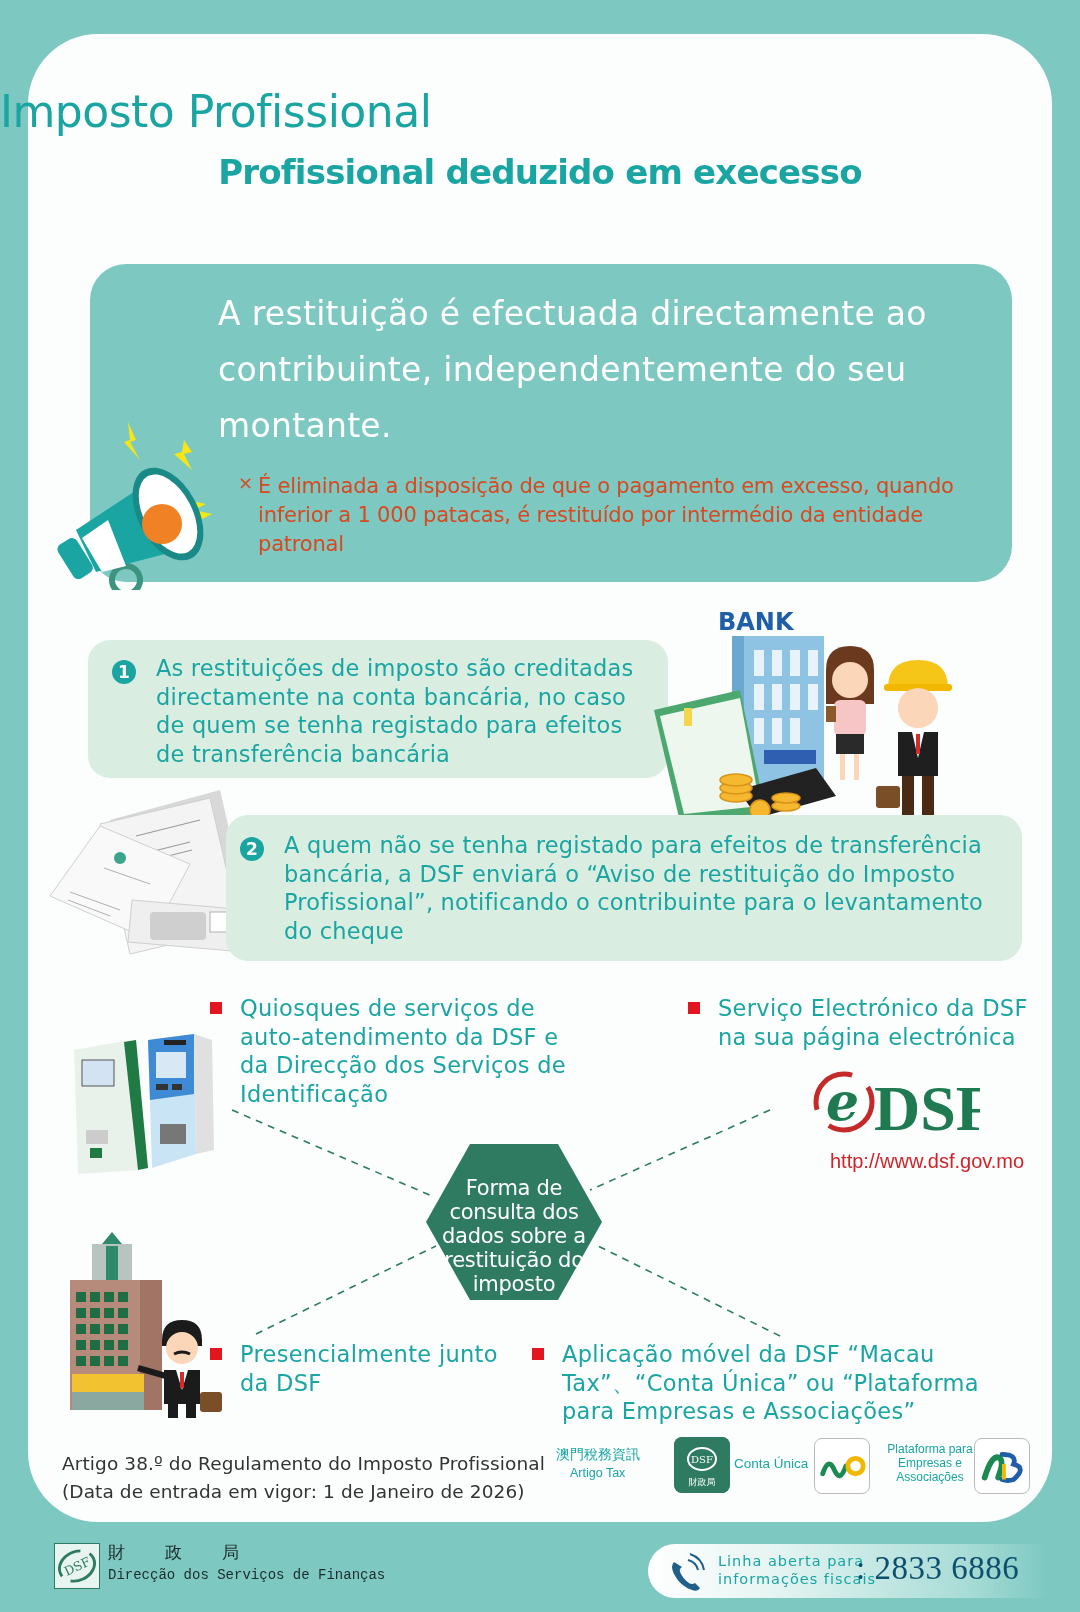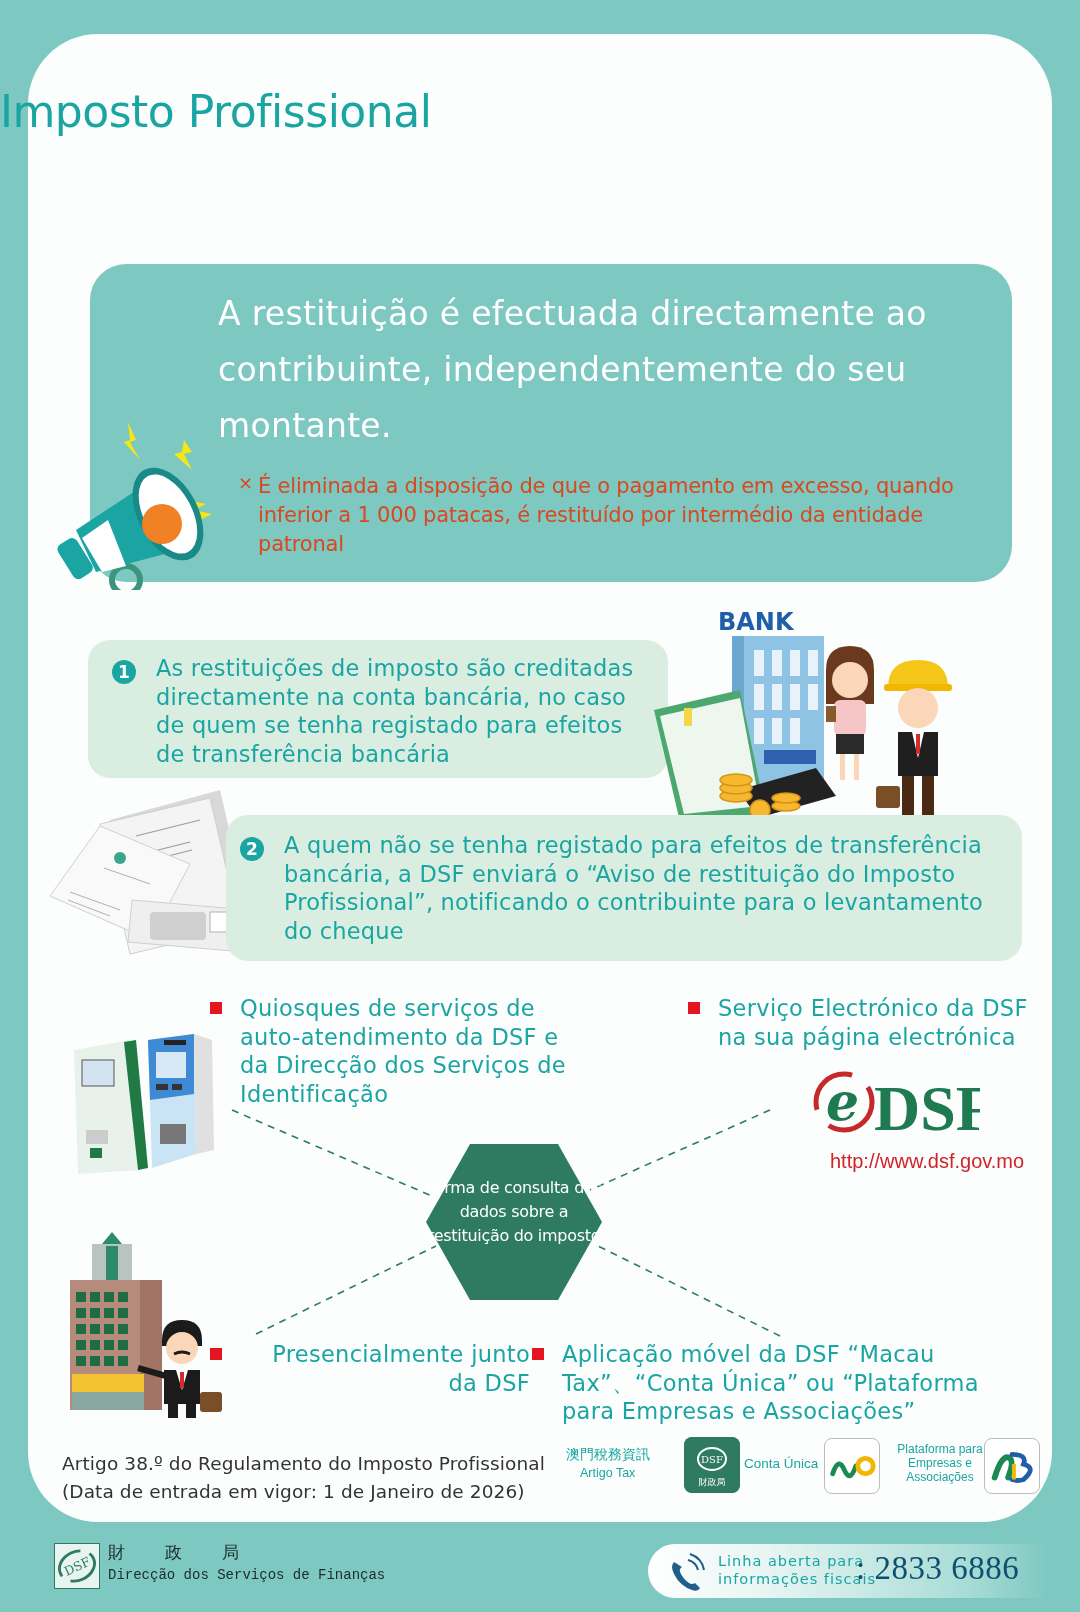--- a/index.html
+++ b/index.html
@@ -61,45 +61,45 @@
 
   .opt {
     position: absolute; color: #1aa5a3; font-size: 22.5px; line-height: 28.5px; letter-spacing: 0.3px;
   }
   .opt .bullet {
     position: absolute; left: 0; top: 8px; width: 12px; height: 12px; background: #e3151f;
   }
   .opt .opt-text { display: block; padding-left: 30px; }
   .opt-kiosk { left: 210px; top: 994px; width: 360px; }
   .opt-web { left: 688px; top: 994px; width: 340px; }
-  .opt-inperson { left: 210px; top: 1340px; width: 320px; text-align: right; }
+  .opt-inperson { left: 210px; top: 1340px; width: 320px; }
   .opt-app { left: 532px; top: 1340px; width: 500px; }
 
   .kiosk-illus { position: absolute; left: 68px; top: 1030px; width: 150px; height: 145px; }
   .building-illus { position: absolute; left: 62px; top: 1230px; width: 170px; height: 190px; }
   .edsf-logo { position: absolute; left: 810px; top: 1064px; width: 170px; height: 75px; }
   .edsf-url {
     position: absolute; left: 830px; top: 1150px; color: #d0232a; font-size: 20px; font-family: Liberation Sans, sans-serif;
   }
 
   .hex-wrap { position: absolute; left: 426px; top: 1144px; width: 176px; height: 156px; }
   .hex {
     position: absolute; inset: 0; background: #2e7b62;
     clip-path: polygon(25% 0, 75% 0, 100% 50%, 75% 100%, 25% 100%, 0 50%);
   }
   .hex-text {
     position: absolute; left: 0; top: 32px; width: 176px; text-align: center;
-    color: #ffffff; font-size: 16px; line-height: 24px; letter-spacing: -0.3px;
+    color: #ffffff; font-size: 21px; line-height: 24px; letter-spacing: -0.3px;
   }
   .dashes { position: absolute; left: 0; top: 0; width: 1080px; height: 1612px; pointer-events: none; }
 
   .footnote {
     position: absolute; left: 62px; top: 1450px; color: #333; font-size: 18.5px; line-height: 28px; letter-spacing: 0.1px;
   }
-  .applogos { position: absolute; left: 556px; top: 1434px; width: 480px; height: 62px; margin-left: 10px; }
+  .applogos { position: absolute; left: 556px; top: 1434px; width: 480px; height: 62px; }
   .applogos .cn { position: absolute; left: 0; top: 12px; font-size: 14px; color: #1aa5a3; letter-spacing: 0; }
   .applogos .cn-sub { position: absolute; left: 14px; top: 32px; font-size: 12.5px; color: #1aa5a3; font-family: "Liberation Sans", sans-serif; }
   .logo-box {
     position: absolute; width: 56px; height: 56px; border-radius: 8px;
   }
   .logo-dsf { left: 118px; top: 3px; background: #2e7b62; }
   .logo-mo { left: 258px; top: 4px; background: #fff; border: 1px solid #bbb; }
   .logo-ab { left: 418px; top: 4px; background: #fff; border: 1px solid #bbb; }
   .applogos .conta { position: absolute; left: 178px; top: 22px; font-size: 13.5px; color: #1aa5a3; font-family: "Liberation Sans", sans-serif; }
   .applogos .plat { position: absolute; left: 326px; top: 8px; width: 96px; text-align: center; font-size: 12px; line-height: 14px; color: #1aa5a3; font-family: "Liberation Sans", sans-serif; }
@@ -123,20 +123,21 @@
     font-family: "Liberation Serif", serif; letter-spacing: 0.5px;
   }
 </style>
 </head>
 <body>
 
 <div class="card"></div>
 
 <h1 class="title-main">Imposto Profissional</h1>
 <div class="title-sub">
+  <div>Profissional deduzido em execesso</div>
 </div>
 
 <div class="hero">
   <div class="hero-main">A restituição é efectuada directamente ao contribuinte, independentemente do seu montante.</div>
   <div class="hero-note">
     <span class="hero-note-text">É eliminada a disposição de que o pagamento em excesso, quando inferior a 1 000 patacas, é restituído por intermédio da entidade patronal</span>
   </div>
   <span class="hero-x">×</span>
 </div>
 <svg class="megaphone" viewBox="0 0 180 170">

